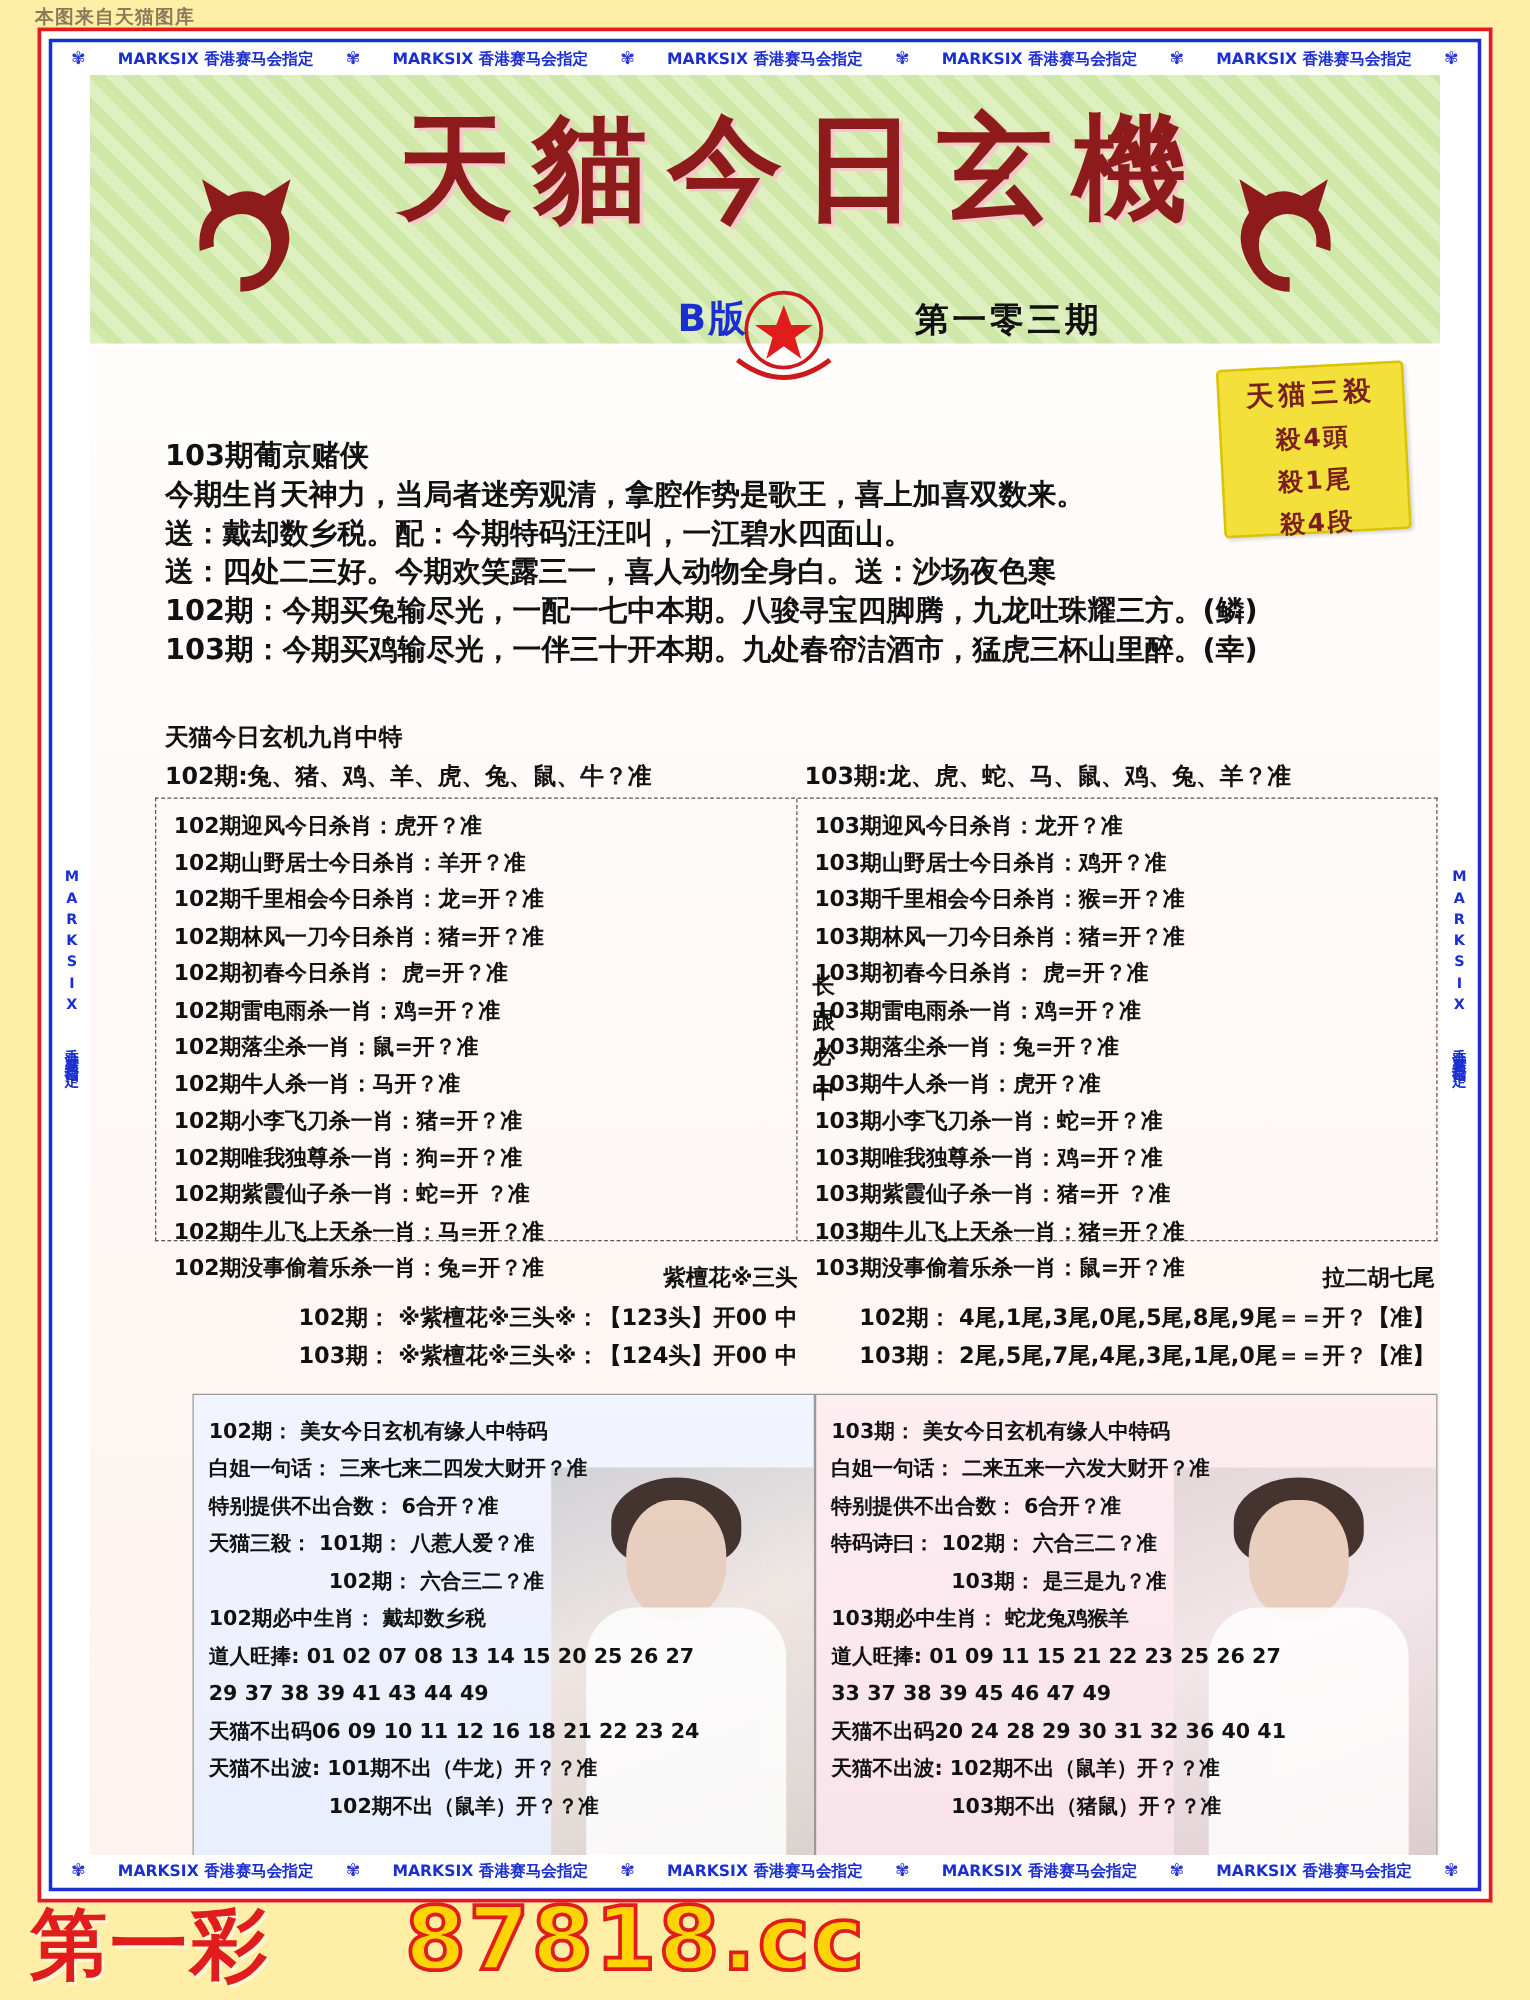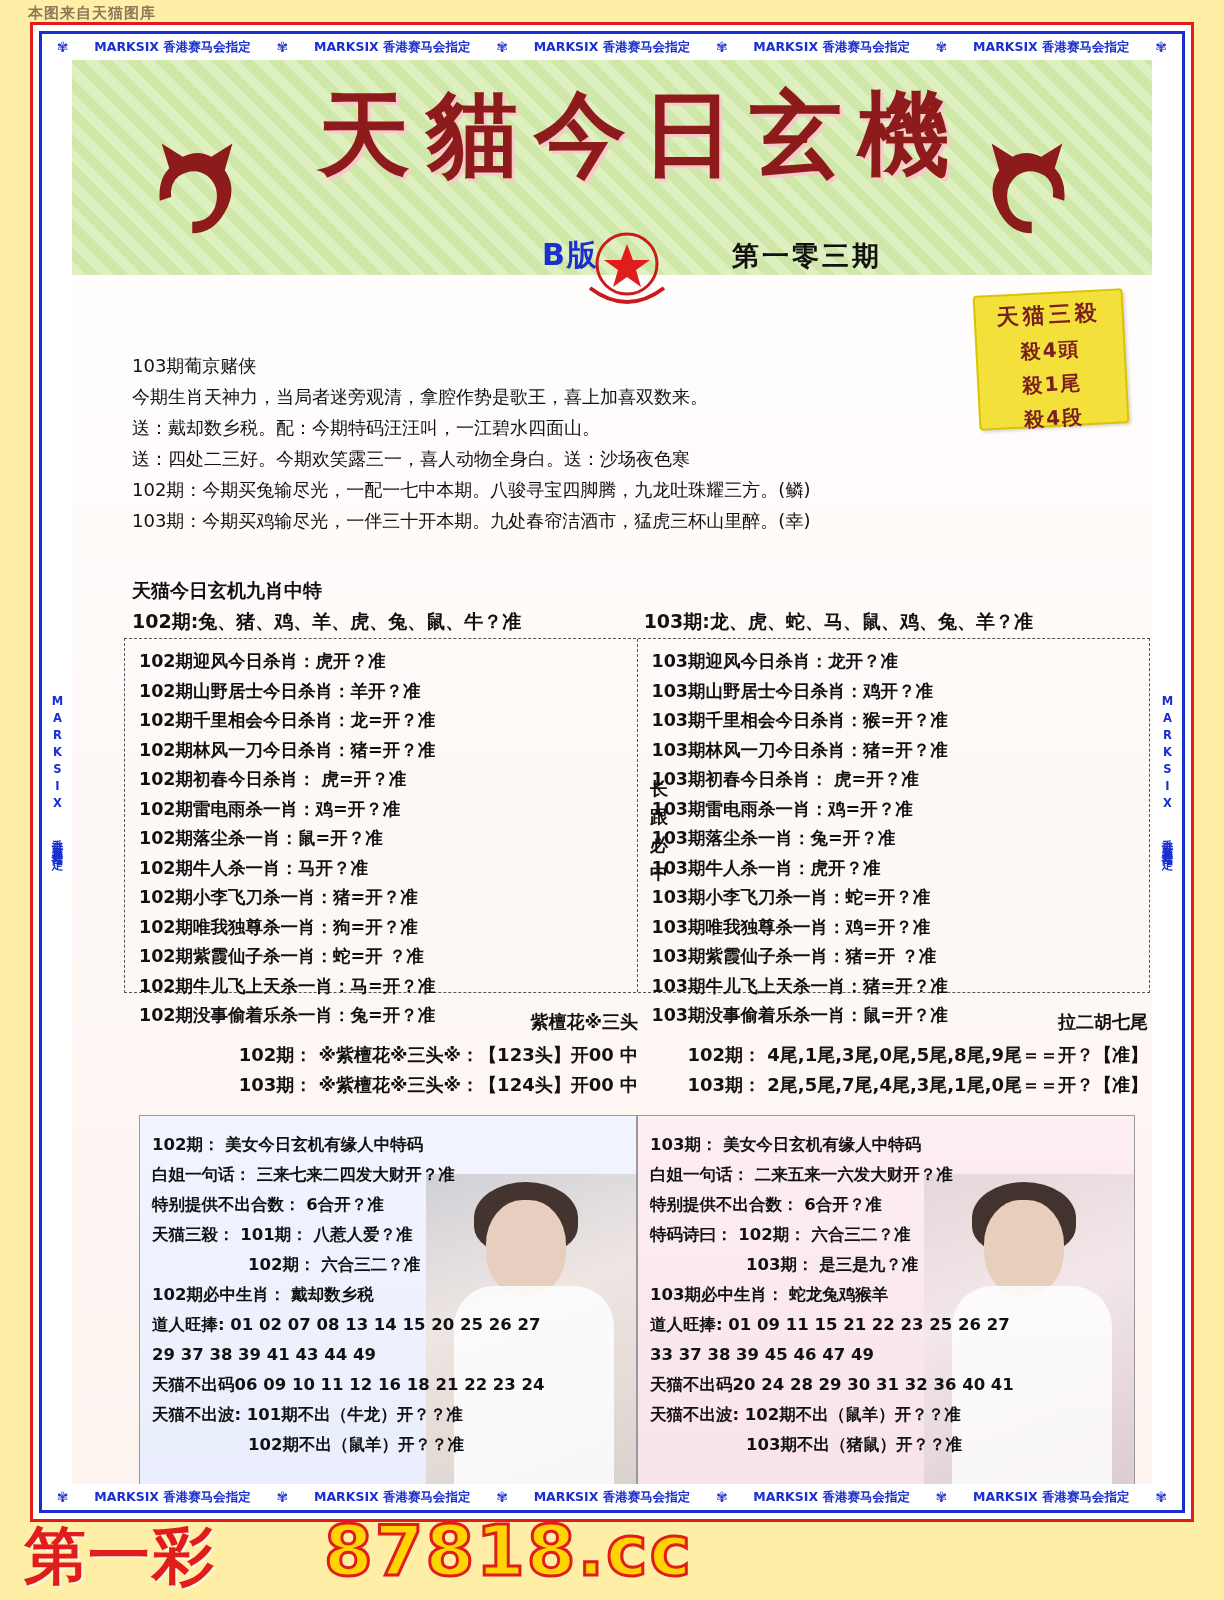--- a/index.html
+++ b/index.html
@@ -85,21 +85,21 @@
     background:#f3e03a;border:2px solid #d8c400;border-radius:4px;
     transform:rotate(-3deg);
     box-shadow:2px 2px 3px rgba(0,0,0,.15);
     padding:6px 8px;box-sizing:border-box;
   }
   .killbox .k1{font-size:22px;font-weight:bold;color:#7a1f1f;letter-spacing:4px;text-align:center;}
   .killbox .kl{font-size:20px;font-weight:bold;color:#7a1f1f;margin-top:7px;letter-spacing:2px;text-align:center;}
   
   .poem{
     position:absolute;left:60px;top:290px;width:880px;
-    font-size:18px;line-height:31px;color:#111;font-weight:normal;
+    font-size:23px;line-height:31px;color:#111;font-weight:bold;
   }
   .poem .ln{white-space:nowrap;}
   .poem .ln.t{color:#111;}
   .nine{
     position:absolute;left:60px;top:515px;width:1020px;
     font-size:19px;line-height:31px;font-weight:bold;color:#111;
   }
   
   .tables{
     position:absolute;left:52px;top:578px;width:1026px;height:355px;
@@ -116,21 +116,21 @@
   .flowers{
     position:absolute;left:56px;top:950px;width:1020px;
     display:flex;font-size:18px;font-weight:bold;color:#111;
   }
   .fcol{flex:1;text-align:right;}
   .fhead{margin-bottom:6px;}
   .frow{line-height:30px;white-space:nowrap;}
   
   .cards{
     position:absolute;left:52px;top:1055px;width:1026px;height:390px;
-    display:flex;justify-content:center;
+    display:flex;justify-content:flex-end;
   }
   .card{
     width:498px;height:390px;border:1px solid #999;box-sizing:border-box;
     position:relative;overflow:hidden;
     font-size:16.5px;font-weight:bold;color:#111;
   }
   .card.a{background:linear-gradient(#f2f4ff,#e9eefc);}
   .card.b{background:linear-gradient(#fdeef2,#f8e2ea);}
   .card .lines{position:relative;z-index:2;padding:14px 12px;}
   .card .cl{line-height:30px;white-space:nowrap;}

